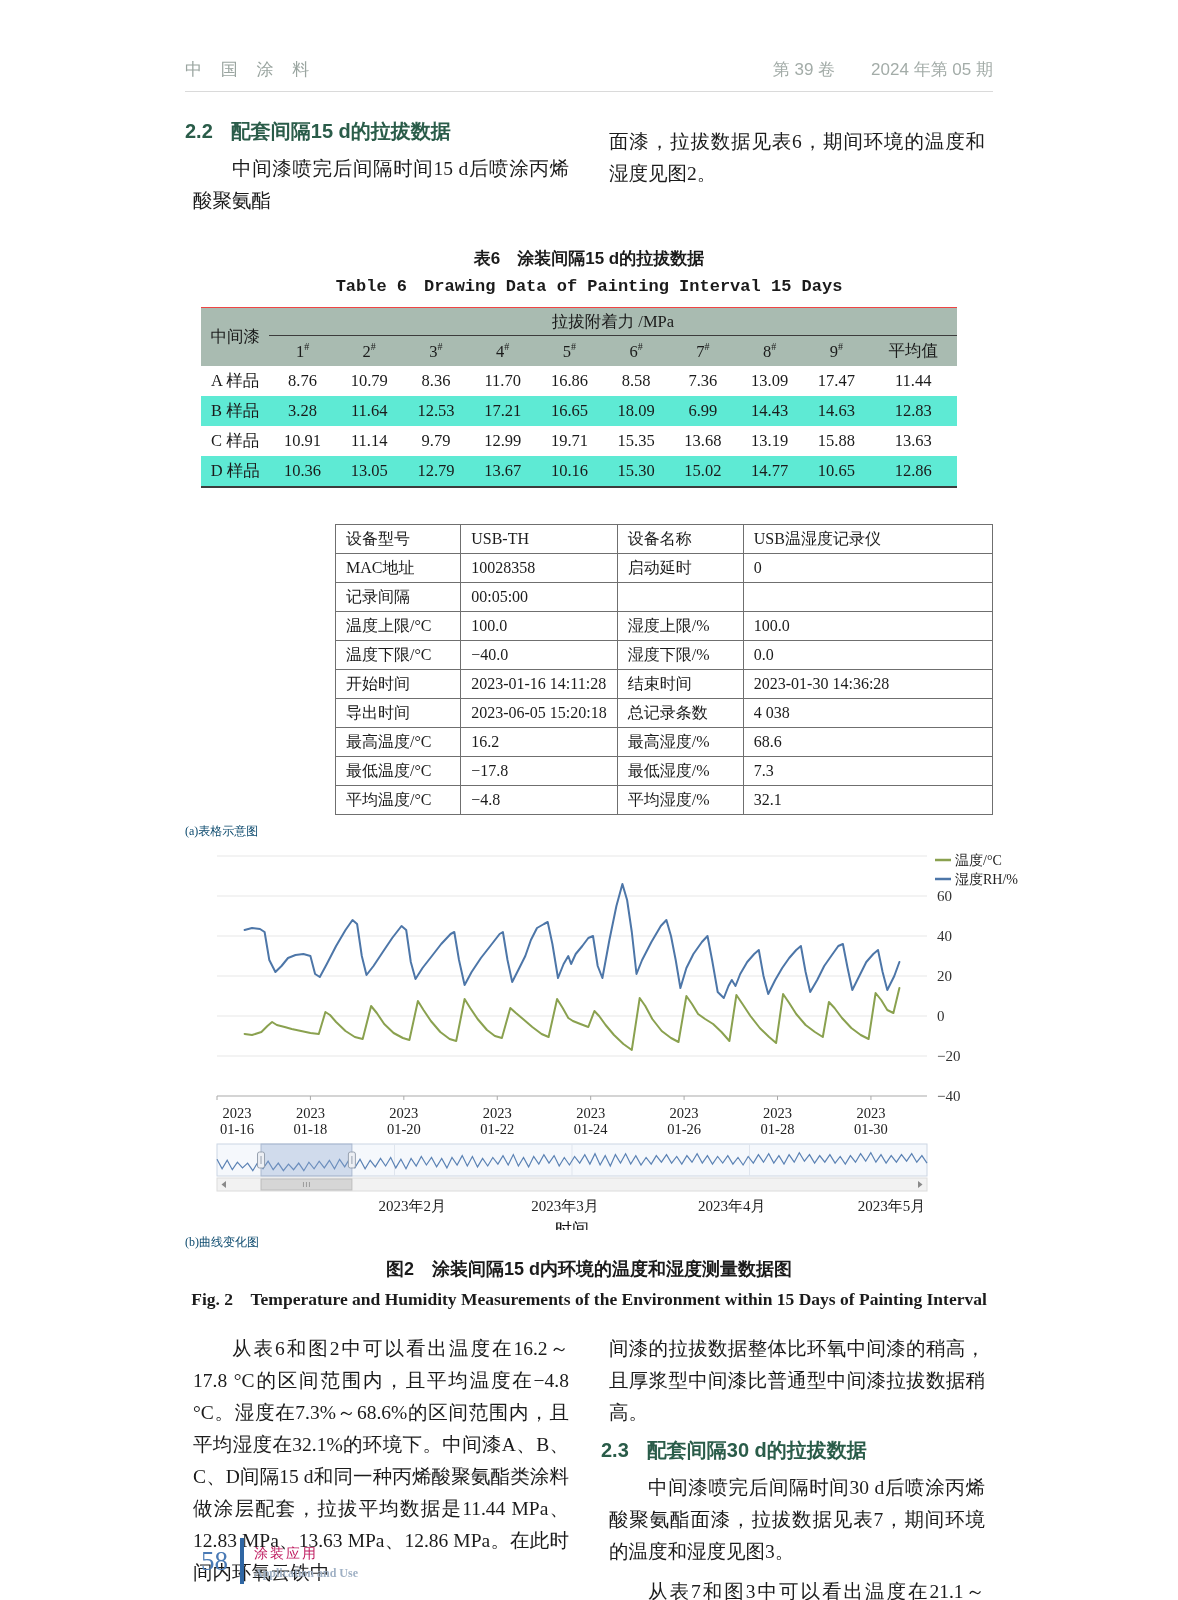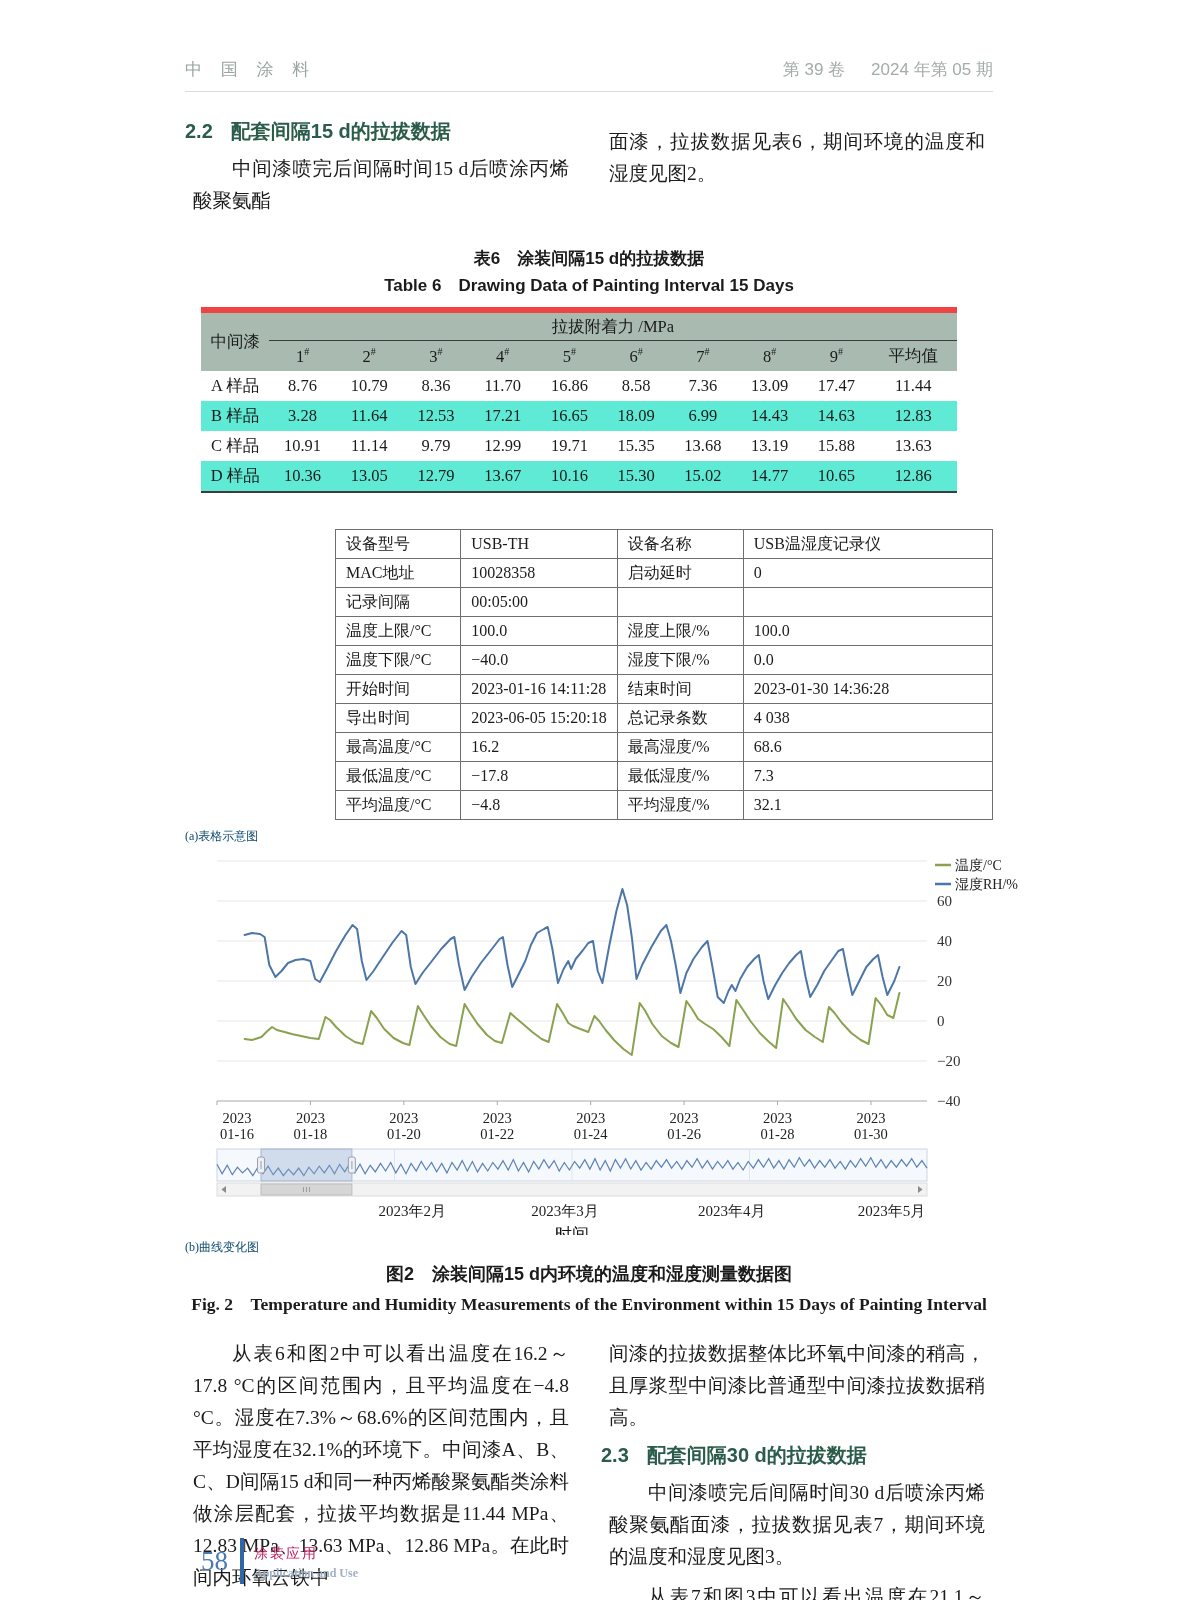--- a/index.html
+++ b/index.html
@@ -3,39 +3,39 @@
 <meta charset="utf-8">
 <style>
   html,body{margin:0;padding:0;background:#ffffff;}
   .page{position:relative;width:1008px;height:1600px;margin:0 auto;background:#fff;
         box-sizing:border-box;padding:58px 100px 0 100px;overflow:hidden;
         font-family:"Liberation Serif",serif;color:#1b1b1b;}
   
   .hdr{display:flex;justify-content:space-between;align-items:baseline;
        font-family:"Liberation Sans",sans-serif;font-size:17px;color:#9aa5a0;}
   .hdr .jn{letter-spacing:7px;}
-  .hdr .vol span{margin-left:26px;color:#a3aca8;}
+  .hdr .vol span{margin-left:36px;color:#a3aca8;}
   .hdr-rule{border:none;border-top:1px solid #dadada;margin:10px 0 0 0;}
   
   .sec-h{font-family:"Liberation Sans",sans-serif;font-weight:bold;font-size:20px;
          color:#2a5c49;margin:0 0 8px 0;}
   .sec-h .no{margin-right:18px;}
   
   .twocol{display:flex;gap:24px;margin-top:26px;justify-content:flex-end;}
   .twocol .col{flex:1;min-width:0;}
   p.body{font-size:19.5px;line-height:32px;text-align:justify;margin:8px;}
   .indent{text-indent:2em;}
   
   .capcn{font-family:"Liberation Sans",sans-serif;font-weight:bold;font-size:17px;
          text-align:center;margin-top:22px;}
-  .capen{font-family:Liberation Sans, sans-serif;font-weight:bold;font-size:17px;
+  .capen{font-family:Liberation Mono, monospace;font-weight:bold;font-size:17px;
          text-align:center;margin-top:4px;}
   
   table.t6{width:93.5%;margin:10px 0 0 2%;border-collapse:collapse;font-size:16.5px;
-           border-top:6px solid #ef4444;border-bottom:2px solid #3c3c3c;}
+           border-top:1px solid #ef4444;border-bottom:2px solid #3c3c3c;}
   table.t6 th{font-weight:normal;}
   table.t6 thead th{background:#a9bbb1;}
   table.t6 th,table.t6 td{text-align:center;padding:0 2px;height:30px;}
   table.t6 th.grp{border-bottom:1.5px solid #3c3c3c;height:27px;}
   table.t6 tbody tr.stripe td{background:#5eead4;}
   table.t6 sup{font-size:10px;}
   
   table.dev{border-collapse:collapse;margin:36px 0 0 150px;font-size:16px;table-layout:fixed;}
   table.dev td{border:1px solid #6f6f6f;height:28px;padding:0 10px;white-space:nowrap;overflow:hidden;}
   .green-cap{color:#0c4a6e;font-size:12px;margin-top:8px;}

